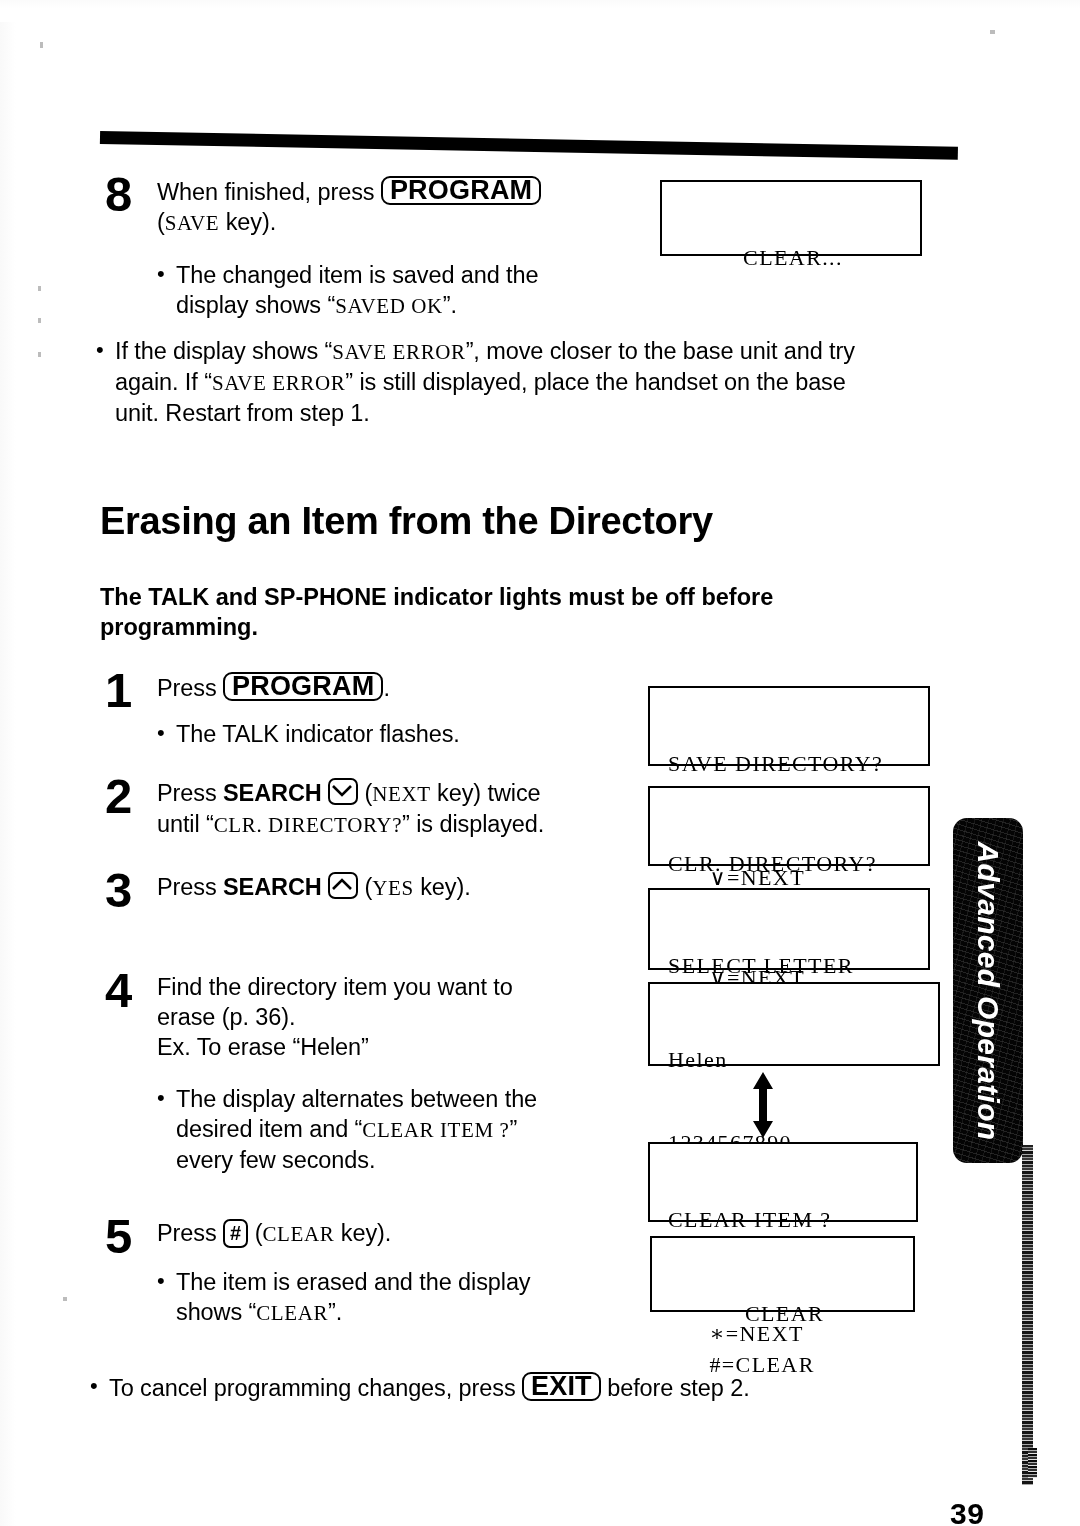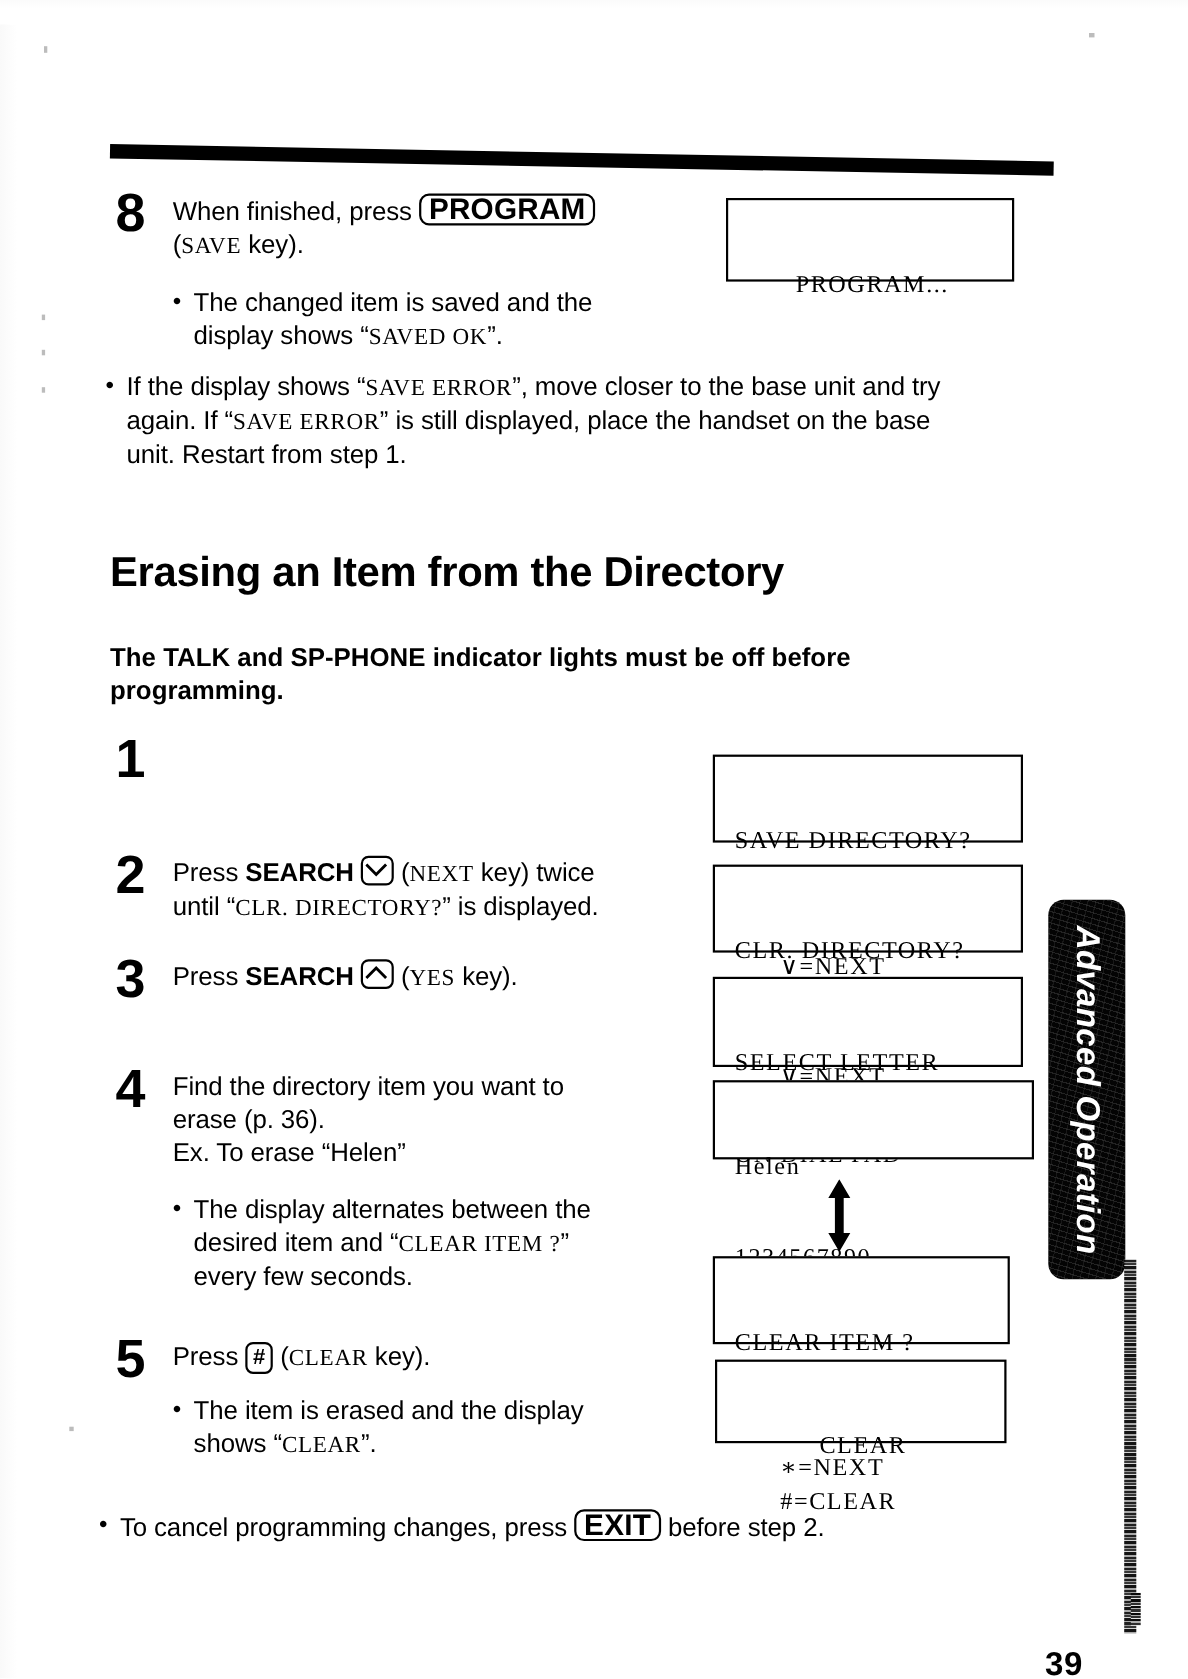--- a/index.html
+++ b/index.html
@@ -257,39 +257,48 @@
       <ul class="bullet-list" style="margin-top:22px;">
         <li class="bullet-li">
           <span>The changed item is saved and the</span><br>
           <span>display shows “</span><span class="mono">SAVED OK</span><span>”.</span>
         </li>
       </ul>
     </div>
   </div>
 
   <div class="lcd" style="left:660px; top:180px; width:262px; height:76px;">
-    <span class="l center">PROGRAM...</span>
+    <span class="l center">CLEAR...</span>
   </div>
 
   <ul class="bullet-list body-txt" style="position:absolute; left:96px; top:336px; width:880px;">
     <li class="bullet-li">
       <span>If the display shows “</span><span class="mono">SAVE ERROR</span><span>”, move closer to the base unit and try</span><br>
       <span>again. If “</span><span class="mono">SAVE ERROR</span><span>” is still displayed, place the handset on the base</span><br>
       <span>unit. Restart from step 1.</span>
     </li>
   </ul>
 
   <div class="h1" style="left:100px; top:500px;">Erasing an Item from the Directory</div>
   <div class="h2" style="left:100px; top:582px; width:780px;">
     <span>The TALK and SP-PHONE indicator lights must be off before</span><br>
     <span>programming.</span>
   </div>
 
   <div class="step body-txt" style="left:105px; top:672px; width:520px;">
     <div class="step-num">1</div>
+    <div class="step-body">
+      <div>
+        <span>Press</span>
+        <span class="keycap">PROGRAM</span><span>.</span>
+      </div>
+      <ul class="bullet-list" style="margin-top:16px;">
+        <li class="bullet-li">The TALK indicator flashes.</li>
+      </ul>
+    </div>
   </div>
 
   <div class="lcd" style="left:648px; top:686px; width:282px; height:80px;">
     <span class="l">SAVE DIRECTORY?</span>
     <span class="l lcd-row">
       <span>∨=NEXT</span>
       <span>∧=YES</span>
     </span>
   </div>
 
@@ -350,21 +359,21 @@
       <ul class="bullet-list" style="margin-top:22px;">
         <li class="bullet-li">
           <span>The display alternates between the</span><br>
           <span>desired item and “</span><span class="mono">CLEAR ITEM ?</span><span>”</span><br>
           <span>every few seconds.</span>
         </li>
       </ul>
     </div>
   </div>
 
-  <div class="lcd" style="left:648px; top:982px; width:292px; height:72px;">
+  <div class="lcd" style="left:648px; top:982px; width:292px; height:84px;">
     <span class="l">Helen</span>
     <span class="l">1234567890</span>
   </div>
 
   <div class="alt-arrow" style="left:748px; top:1072px;">
     <svg width="30" height="66" viewBox="0 0 30 66" aria-hidden="true">
       <polygon points="15,0 25,17 19,17 19,49 25,49 15,66 5,49 11,49 11,17 5,17" fill="#000"></polygon>
     </svg>
   </div>
 

